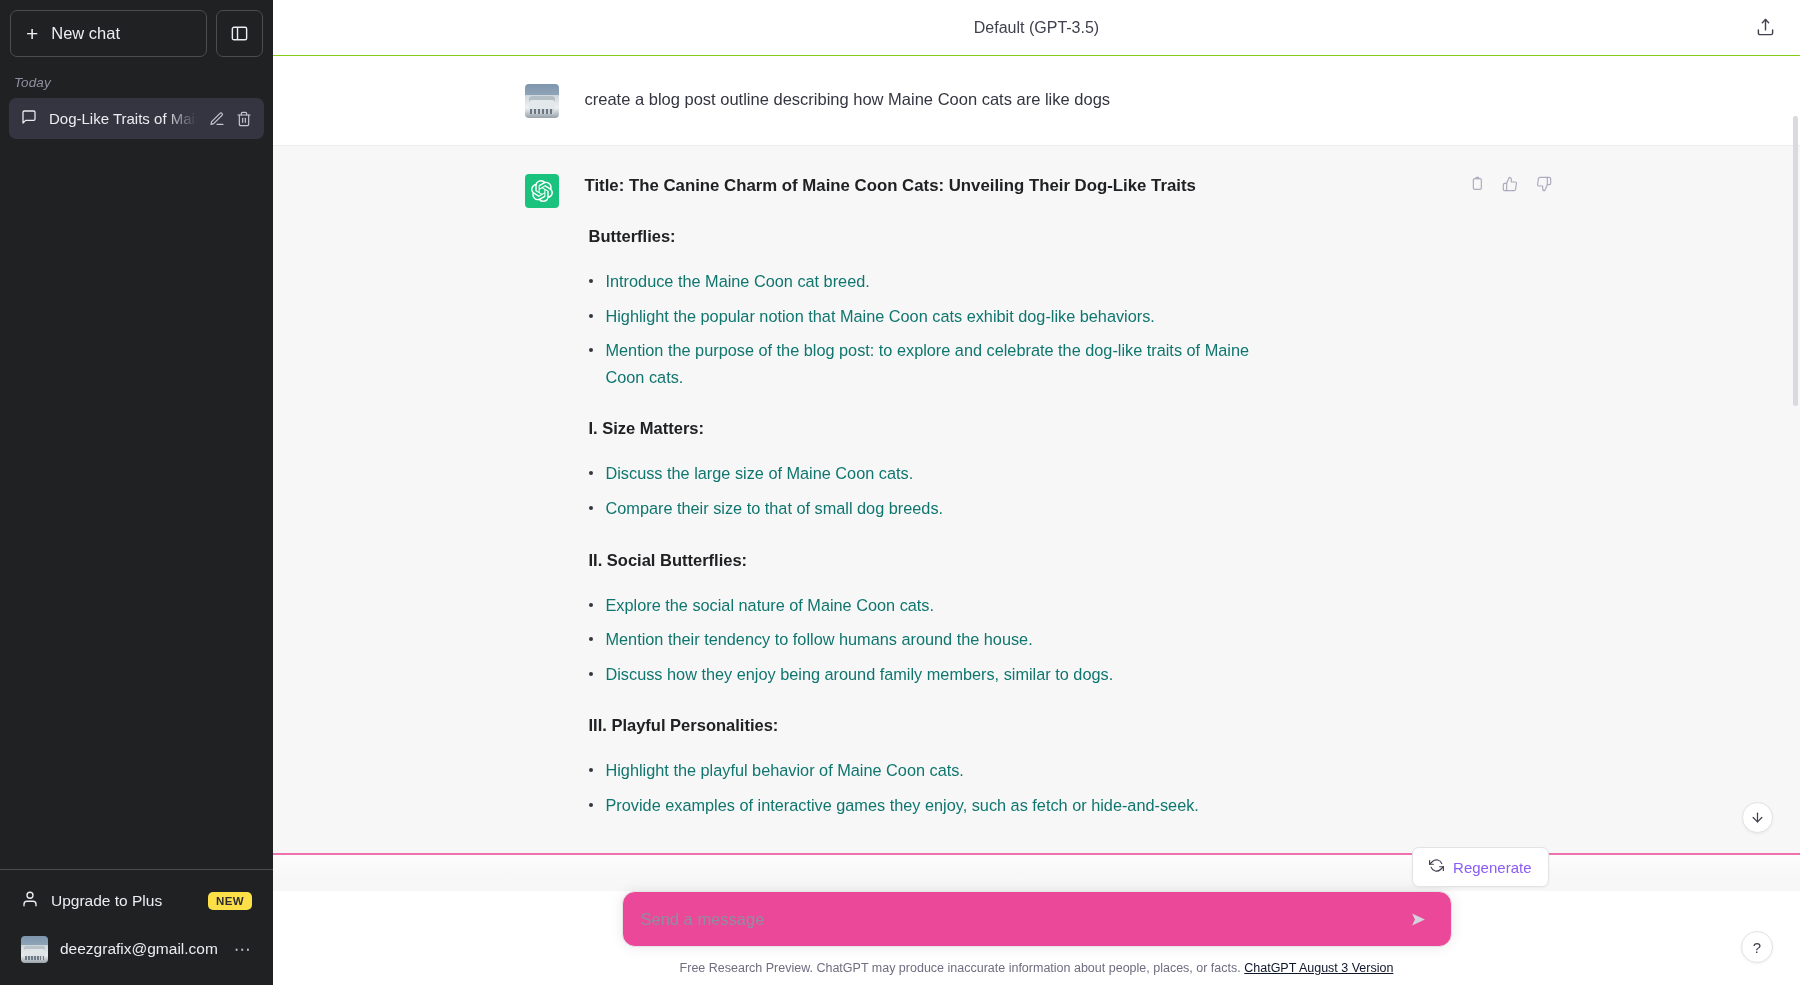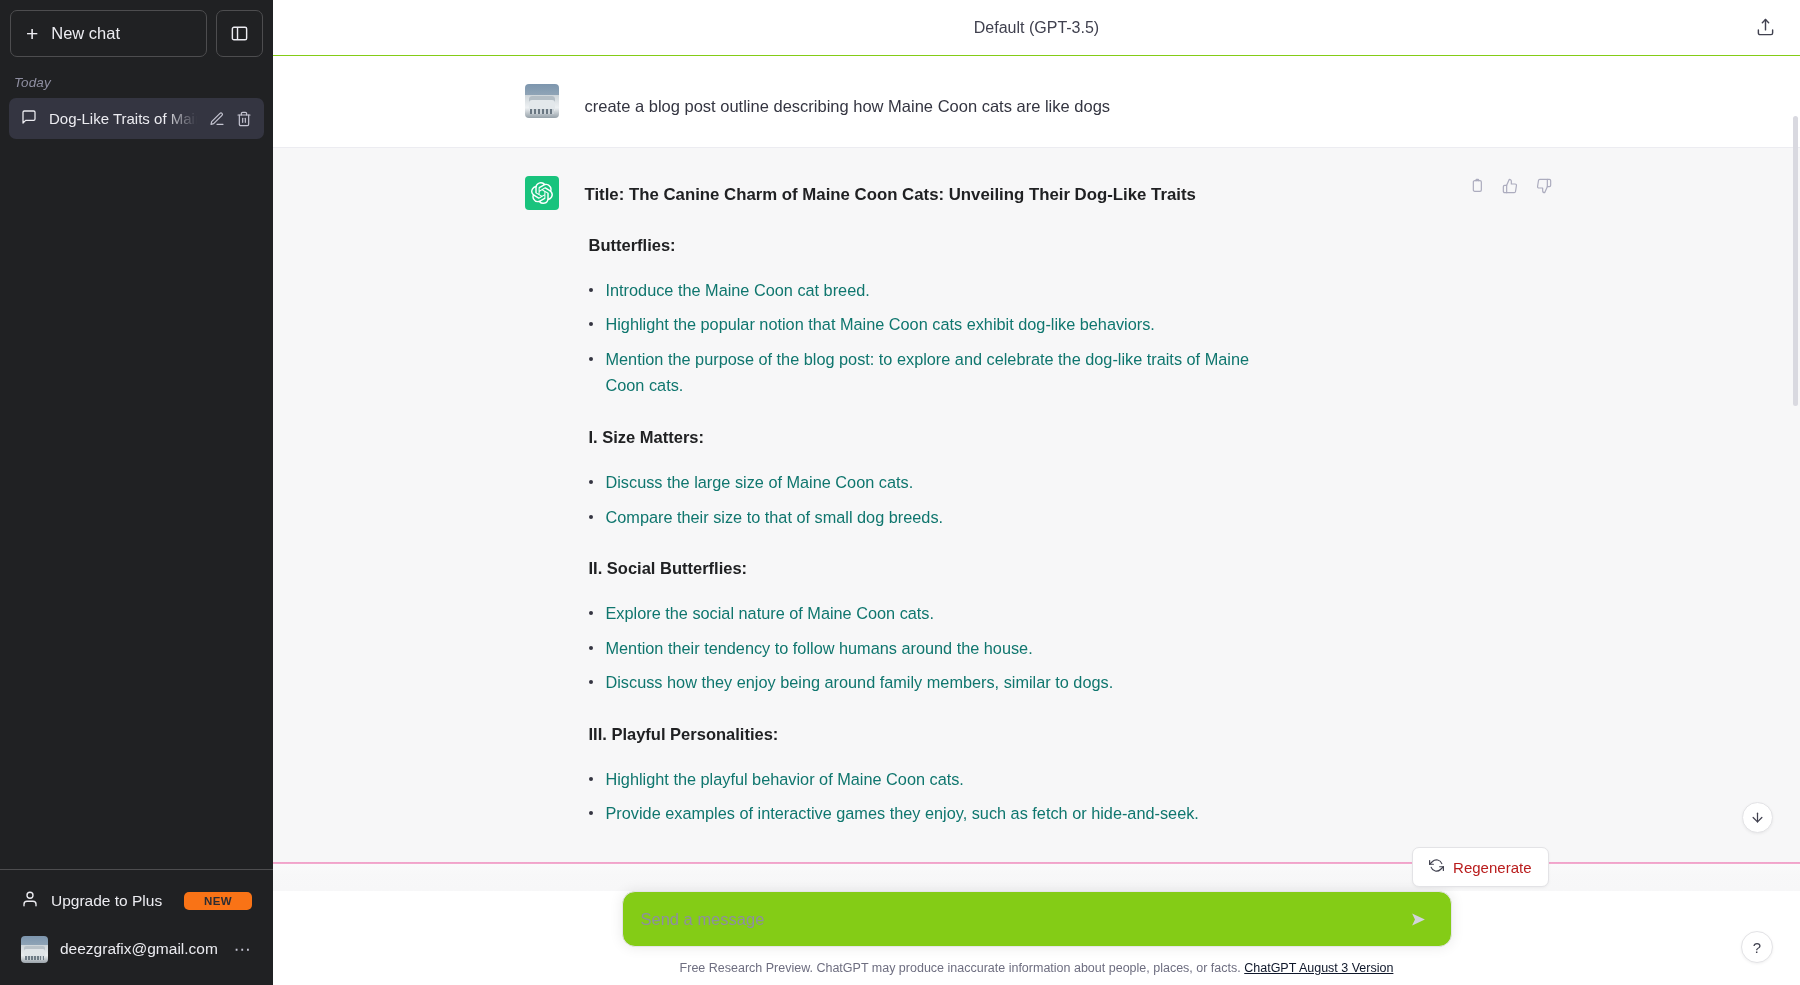--- a/index.html
+++ b/index.html
@@ -79,26 +79,26 @@
     gap: 12px;
     padding: 0 12px;
     height: 48px;
     border-radius: 7px;
     cursor: pointer;
     color: #ececf1;
     font-size: 15.5px;
   }
   .badge-new {
     margin-left: auto;
-    background: #f97316;
+    background: #fde047;
     color: #2d2d32;
     font-size: 11.5px;
     font-weight: bold;
     letter-spacing: 0.4px;
-    padding: 3px 20px;
+    padding: 3px 8px;
     border-radius: 5px;
   }
   .user-avatar-sm {
     width: 27px; height: 27px;
     border-radius: 4px;
     flex-shrink: 0;
     background:
       linear-gradient(180deg, #7d96ae 0%, #8fa4b6 34%, #cfd6da 35%, #e9ecee 72%, #9aa3aa 100%);
     position: relative; overflow: hidden;
   }
@@ -167,21 +167,21 @@
     box-shadow: inset 0 4px 0 #b4bec5;
   }
   .avatar.user::after {
     content:""; position:absolute; left:5px; right:5px; bottom:4px; height:5px;
     background: repeating-linear-gradient(90deg,#6a7782 0 2px,#ccd3d8 2px 4px);
   }
   .avatar.gpt {
     background: #19c37d;
     display: flex; align-items: center; justify-content: center;
   }
-  .msg-body { flex: 1; min-width: 0; margin-top: 7px; }
+  .msg-body { flex: 1; min-width: 0; }
   .user-text { font-size: 16.5px; color: #343541; line-height: 1.55; padding-top: 4px; }
 
   .a-title { font-size: 16.8px; font-weight: bold; color: #202123; line-height: 1.5; }
   .a-heading { font-size: 16.5px; font-weight: bold; color: #202123; margin-top: 29px; padding-left: 4px; }
   .a-list { margin-top: 22px; list-style: none; }
   .a-list li {
     position: relative;
     padding-left: 21px;
     font-size: 16.3px;
     color: #0f766e;
@@ -232,30 +232,30 @@
     pointer-events: none;
   }
   .regen-inner { width: 1024px; display: flex; justify-content: flex-end; pointer-events: auto; }
   .regen-btn {
     display: flex; align-items: center; gap: 9px;
     background: #ffffff;
     border: 1px solid #e3e3e6;
     border-radius: 7px;
     padding: 10px 16px;
     font-size: 15px;
-    color: #b91c1c;
+    color: #8b5cf6;
     cursor: pointer;
     box-shadow: 0 1px 3px rgba(0,0,0,0.05);
   }
 
   .composer-center { display: flex; justify-content: center; }
   .composer-box {
     width: 830px;
     min-height: 56px;
-    background: #84cc16;
+    background: #ec4899;
     border: 1px solid #e5e5e8;
     border-radius: 13px;
     box-shadow: 0 0 14px rgba(0,0,0,0.09);
     display: flex; align-items: center;
     padding: 0 16px 0 18px;
   }
   .composer-input {
     flex: 1;
     border: none; outline: none;
     font-size: 16.5px;

